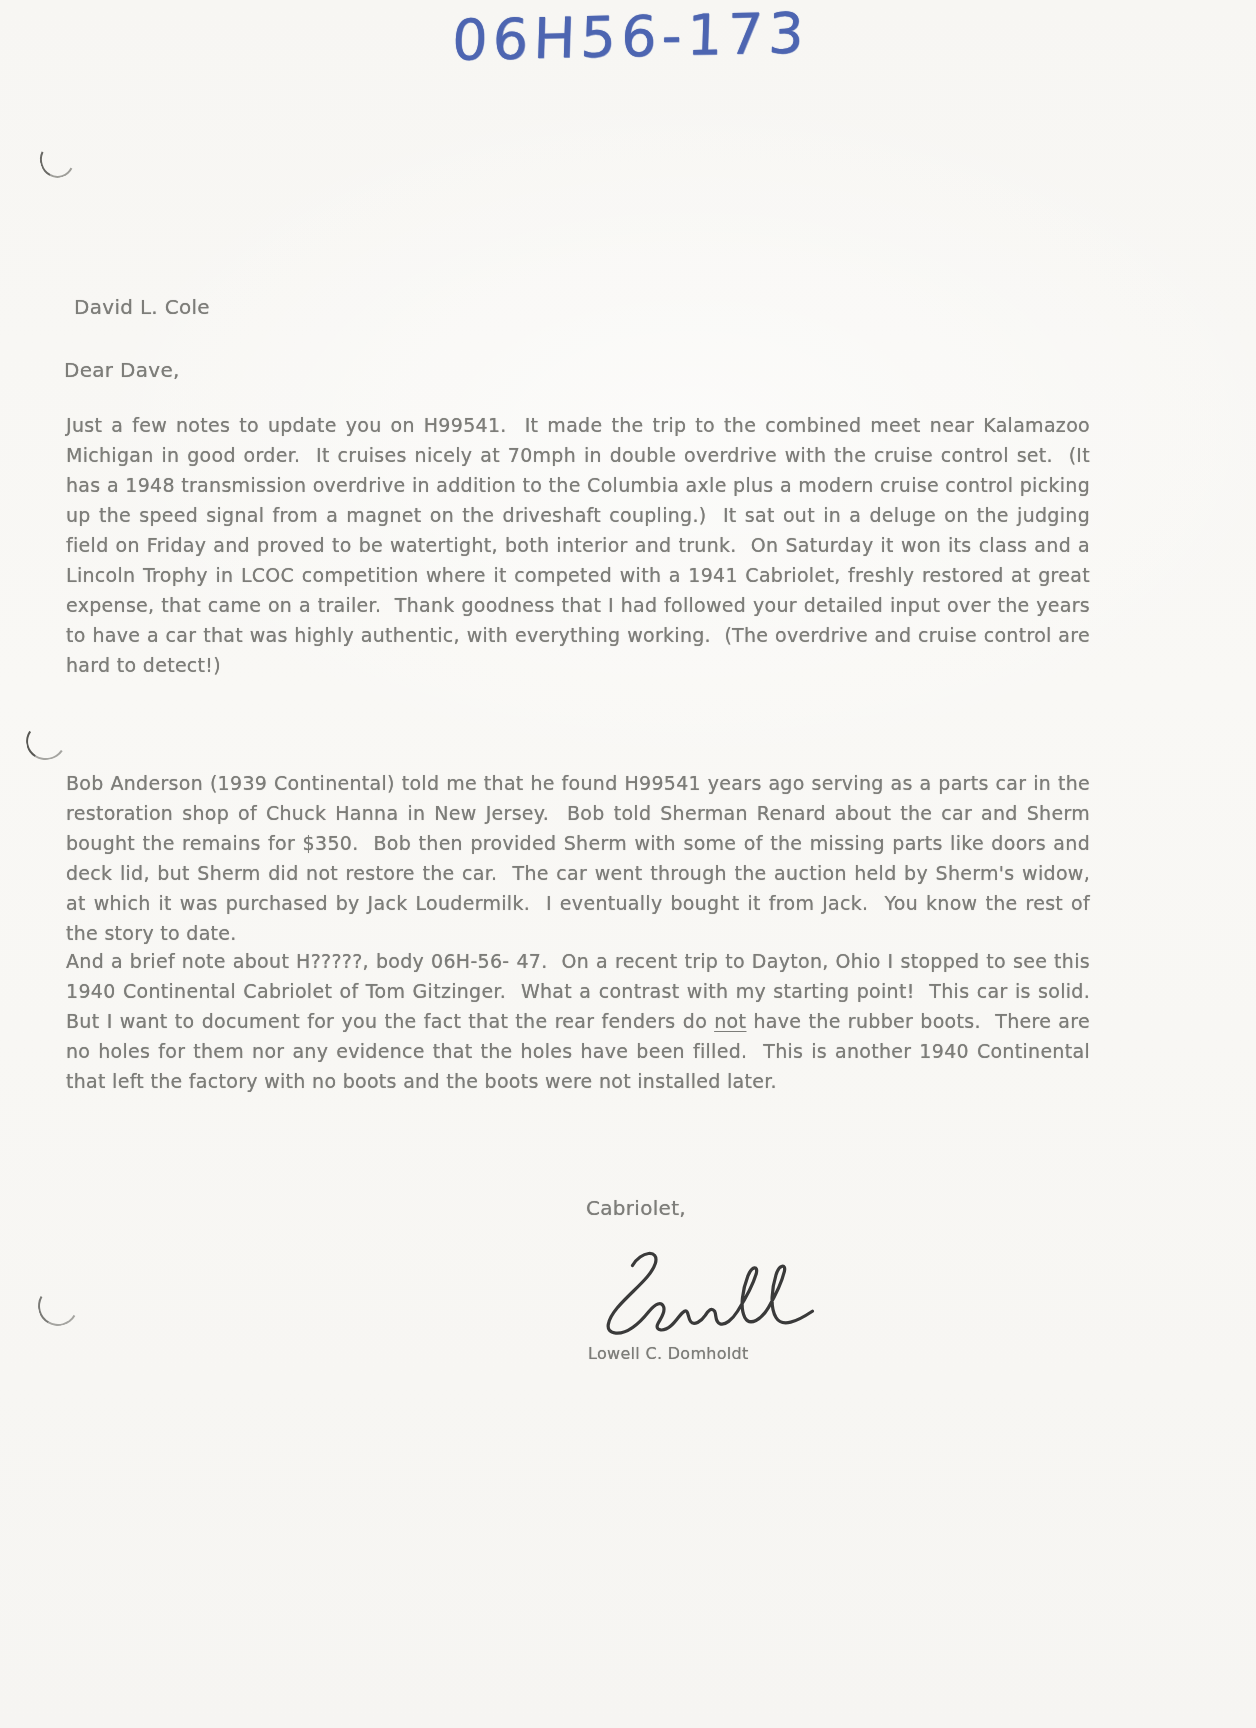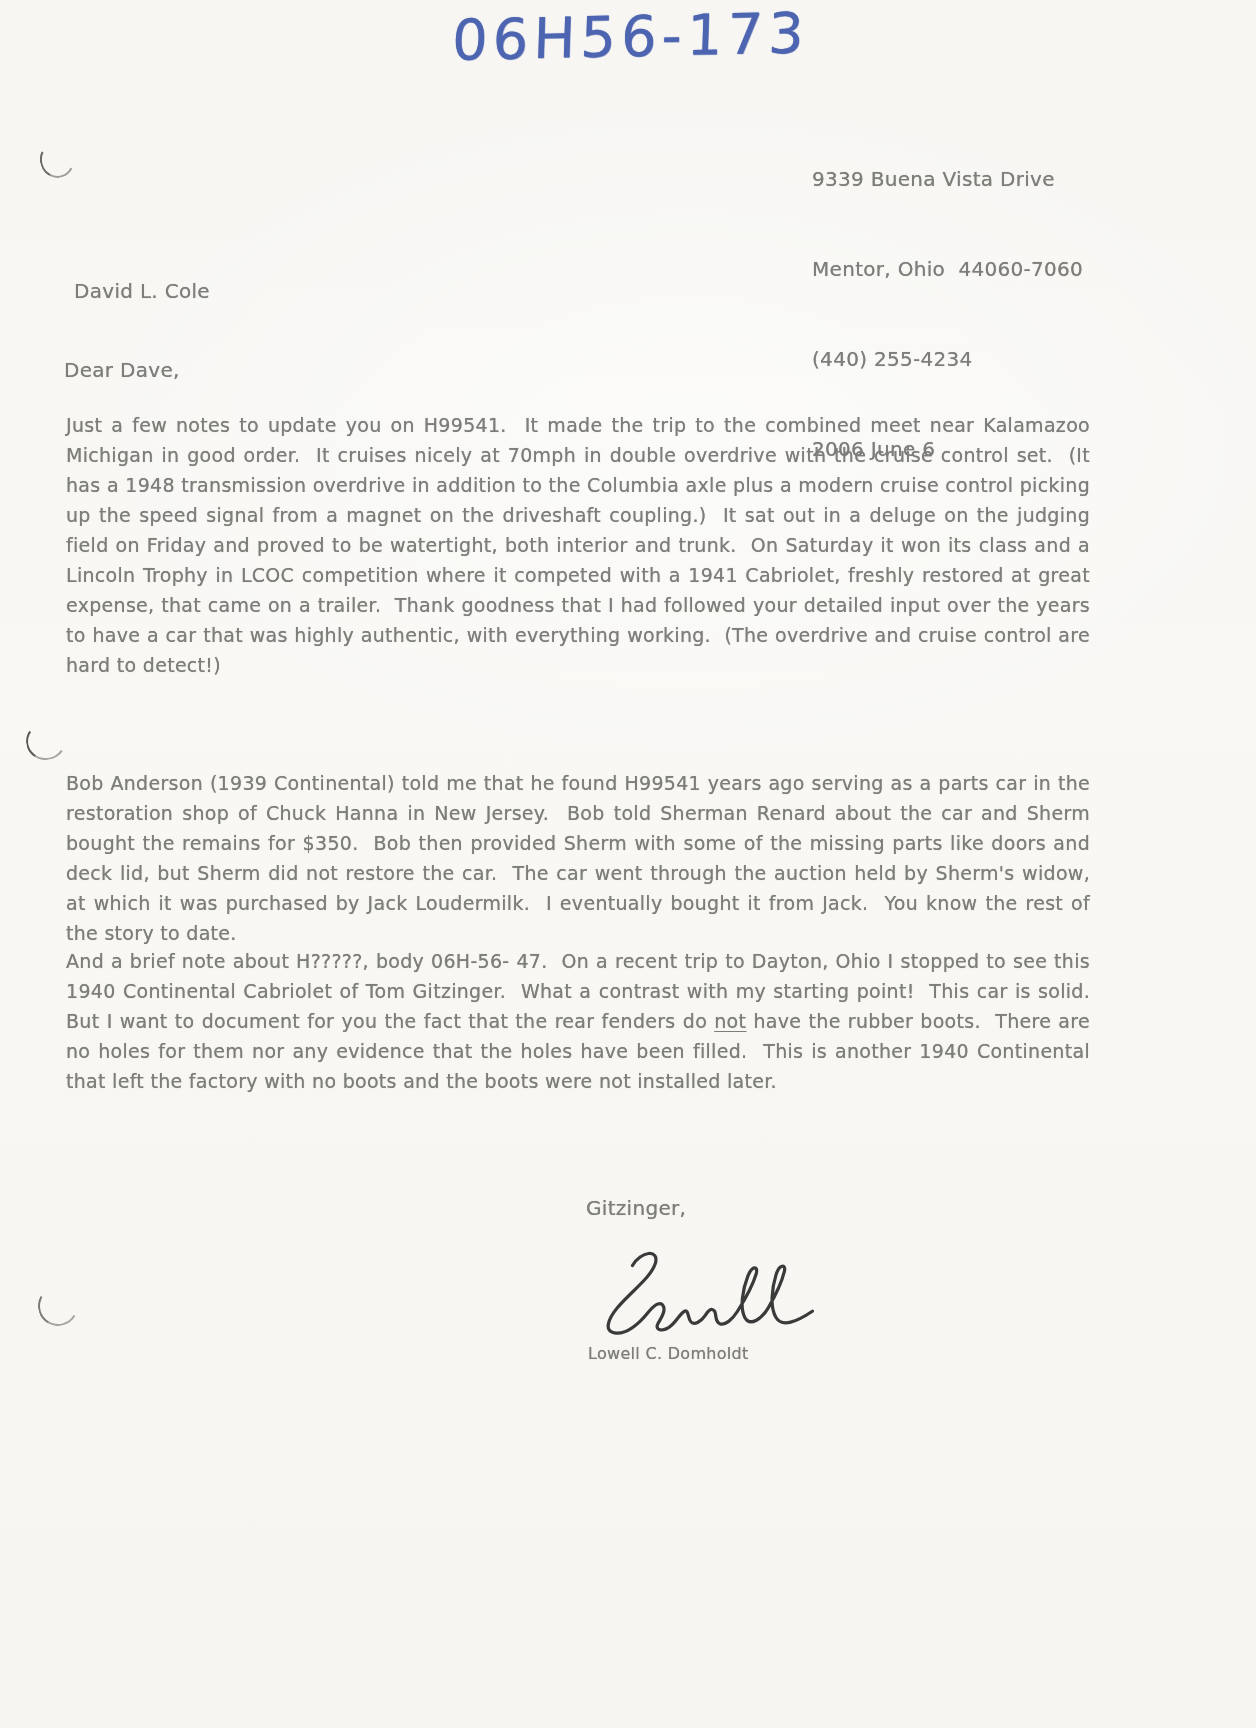--- a/index.html
+++ b/index.html
@@ -35,21 +35,21 @@
     position: absolute;
     left: 812px;
     top: 104px;
     font-size: 20px;
     line-height: 30px;
     white-space: pre;
   }
   .recipient-block {
     position: absolute;
     left: 74px;
-    top: 216px;
+    top: 232px;
     font-size: 20px;
     line-height: 30px;
     white-space: pre;
   }
   .salutation {
     position: absolute;
     left: 64px;
     top: 358px;
     font-size: 20px;
     white-space: pre;
@@ -124,40 +124,34 @@
 <body>
 
 <div class="page">
 
   <div class="hole-punch hp1"></div>
   <div class="hole-punch hp2"></div>
   <div class="hole-punch hp3"></div>
 
   <div class="handwritten-number">06H56-173</div>
 
-  <div class="sender-block typed">
-    <div>9339 Buena Vista Drive</div>
-    <div>Mentor, Ohio  44060-7060</div>
-    <div>(440) 255-4234</div>
-    <div>2006 June 6</div>
-  </div>
 
   <div class="recipient-block typed">
     <div>David L. Cole</div>
   </div>
 
   <div class="salutation typed">Dear Dave,</div>
 
   <p class="body-paragraph p1 typed">Just a few notes to update you on H99541.  It made the trip to the combined meet near Kalamazoo Michigan in good order.  It cruises nicely at 70mph in double overdrive with the cruise control set.  (It has a 1948 transmission overdrive in addition to the Columbia axle plus a modern cruise control picking up the speed signal from a magnet on the driveshaft coupling.)  It sat out in a deluge on the judging field on Friday and proved to be watertight, both interior and trunk.  On Saturday it won its class and a Lincoln Trophy in LCOC competition where it competed with a 1941 Cabriolet, freshly restored at great expense, that came on a trailer.  Thank goodness that I had followed your detailed input over the years to have a car that was highly authentic, with everything working.  (The overdrive and cruise control are hard to detect!)</p>
 
   <p class="body-paragraph p2 typed">Bob Anderson (1939 Continental) told me that he found H99541 years ago serving as a parts car in the restoration shop of Chuck Hanna in New Jersey.  Bob told Sherman Renard about the car and Sherm bought the remains for $350.  Bob then provided Sherm with some of the missing parts like doors and deck lid, but Sherm did not restore the car.  The car went through the auction held by Sherm's widow, at which it was purchased by Jack Loudermilk.  I eventually bought it from Jack.  You know the rest of the story to date.</p>
 
   <p class="body-paragraph p3 typed"><span>And a brief note about H?????, body 06H-56- 47.  On a recent trip to Dayton, Ohio I stopped to see this 1940 Continental Cabriolet of Tom Gitzinger.  What a contrast with my starting point!  This car is solid.  But I want to document for you the fact that the rear fenders do </span><span class="underlined-word">not</span><span> have the rubber boots.  There are no holes for them nor any evidence that the holes have been filled.  This is another 1940 Continental that left the factory with no boots and the boots were not installed later.</span></p>
 
-  <div class="closing typed">Gitzinger,</div>
+  <div class="closing typed">Cabriolet,</div>
 
   <svg class="signature-svg" viewBox="0 0 250 95" role="img" aria-label="Lowell">
     <path d="M62,22 C70,8 88,6 84,20 C80,33 62,46 48,62 C38,74 34,86 46,87
              C58,88 70,76 78,66 C84,59 90,56 92,62 C94,68 88,74 86,79
              C84,85 92,86 99,80 C105,75 108,68 112,66 C116,64 115,72 118,76
              C121,80 128,76 132,70 C135,65 138,62 141,66 C143,70 141,76 146,78
              C151,80 158,74 163,66 C170,55 178,40 181,30 C183,22 177,22 173,32
              C168,45 165,62 170,72 C175,81 186,74 193,62 C200,50 206,36 208,28
              C210,20 203,21 200,31 C196,44 194,62 200,72 C206,82 220,76 235,66"></path>
   </svg>

